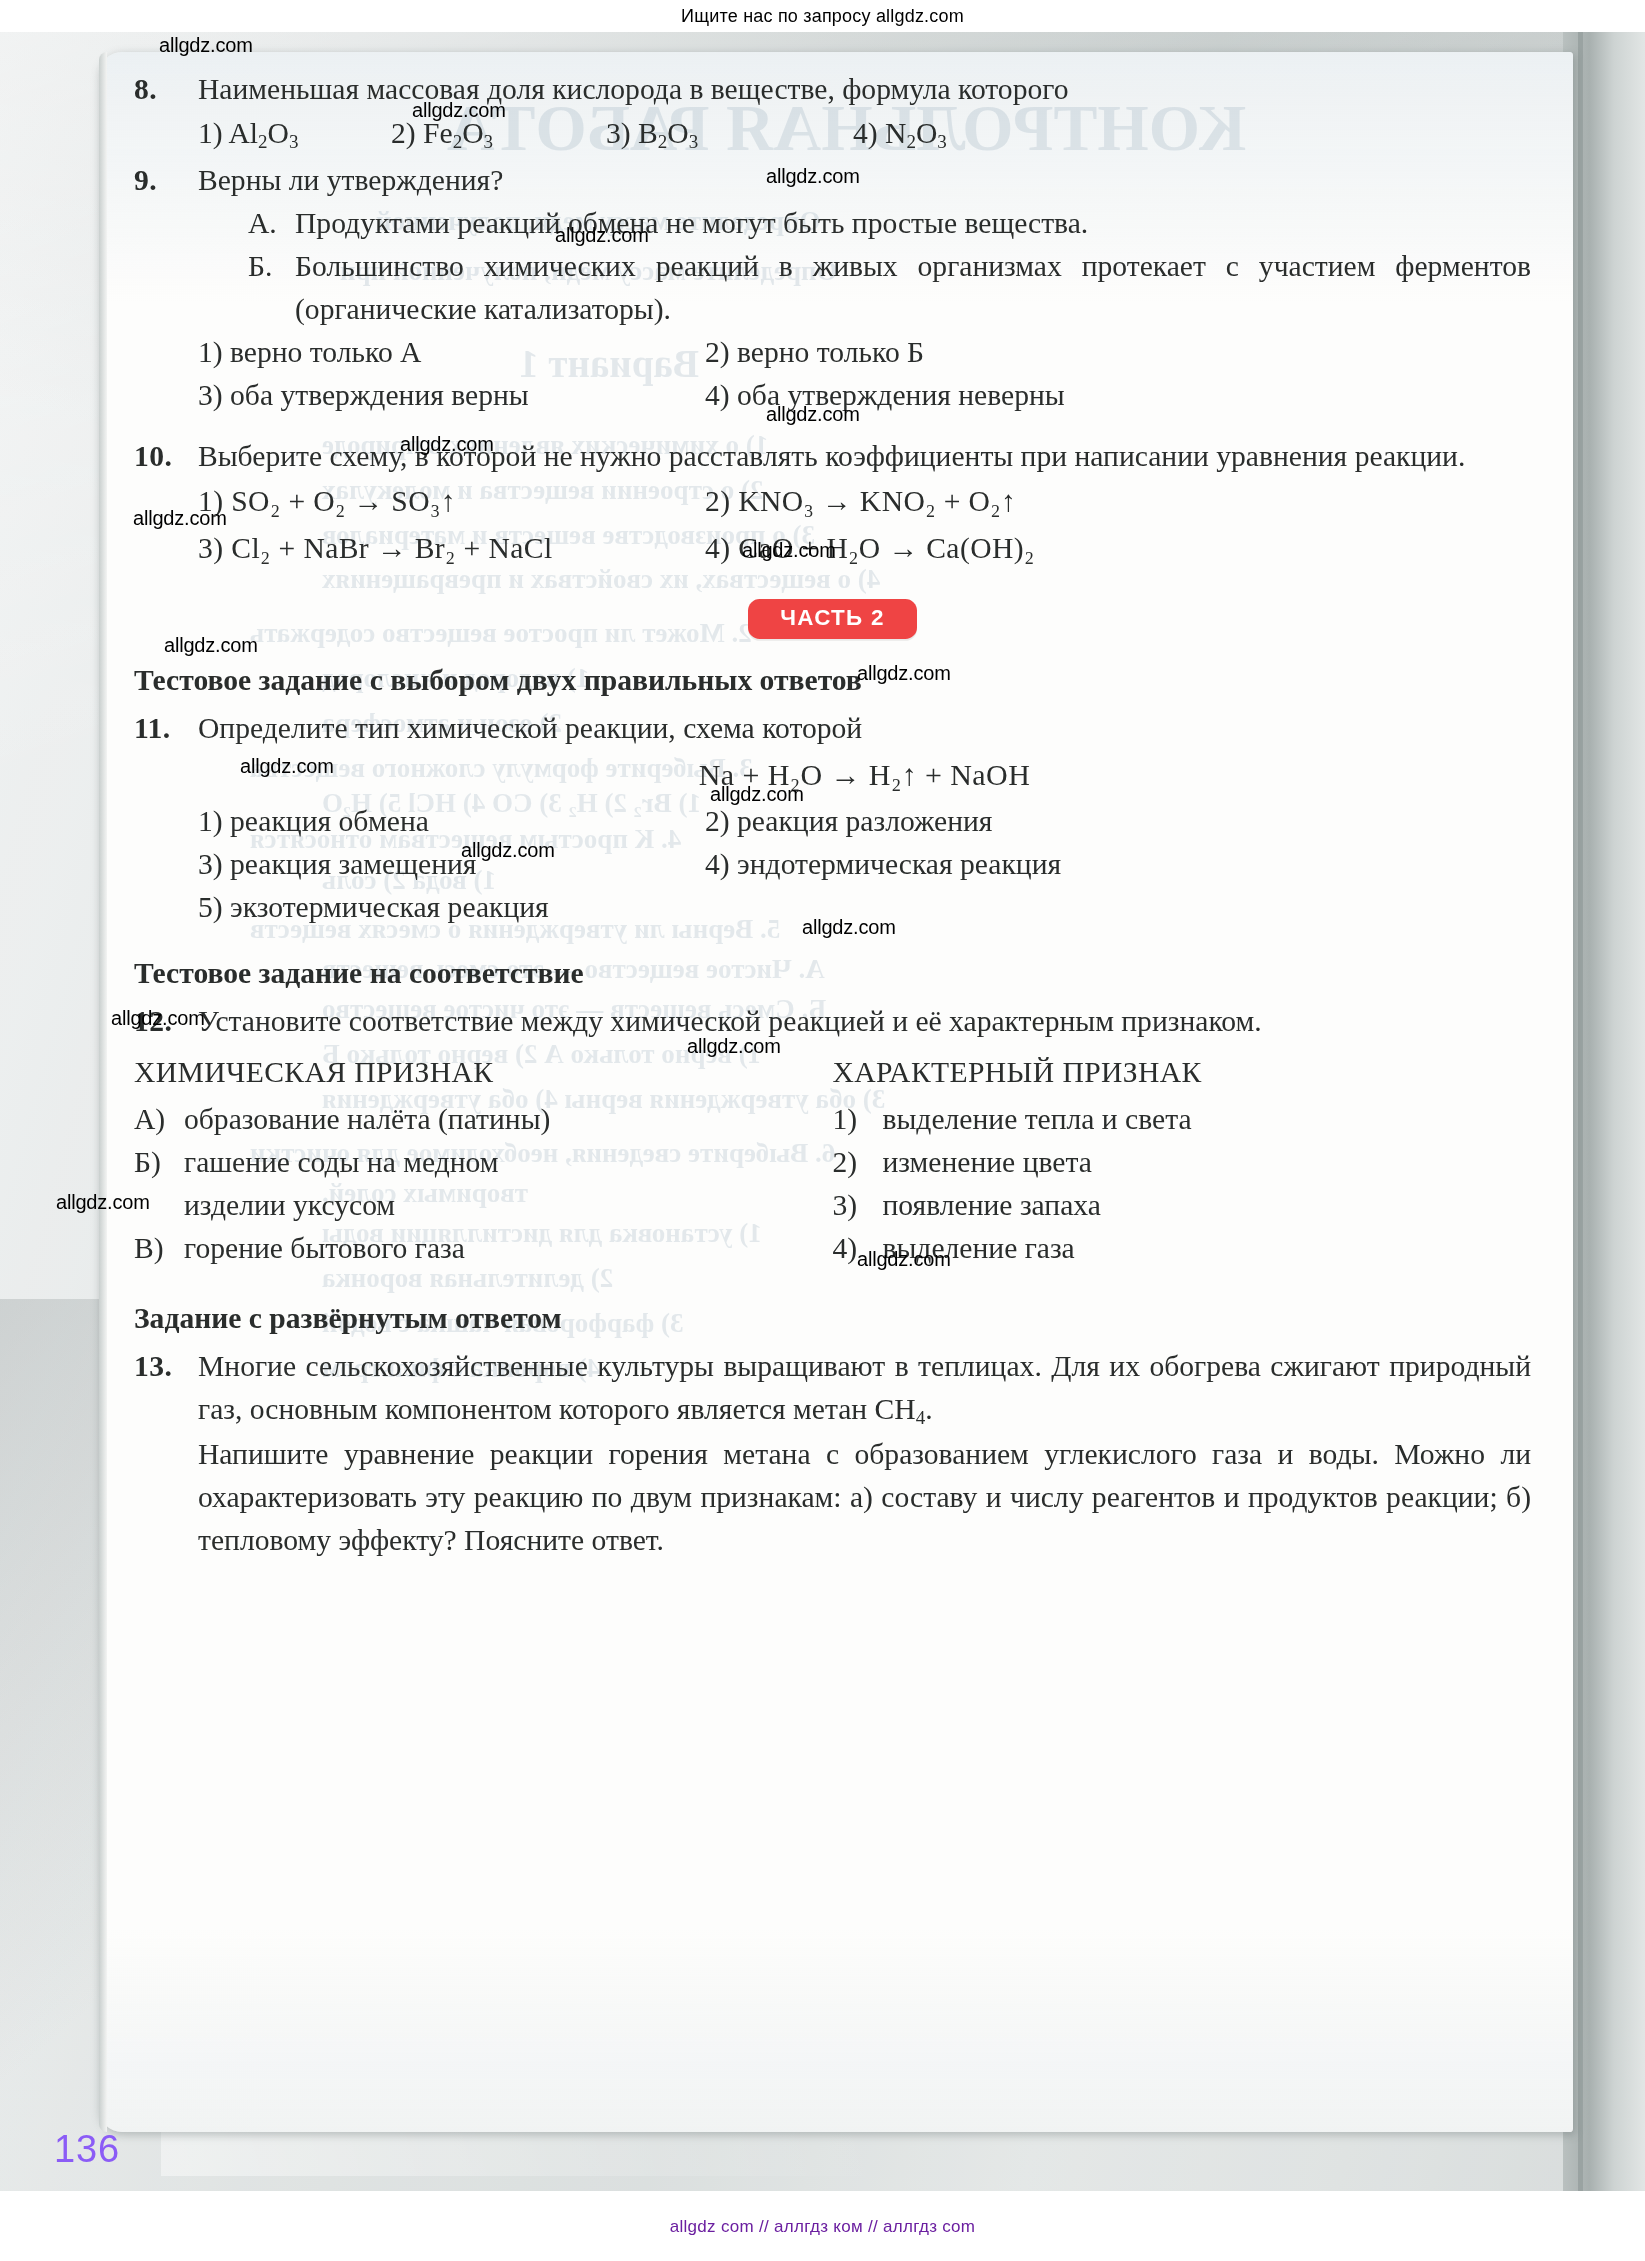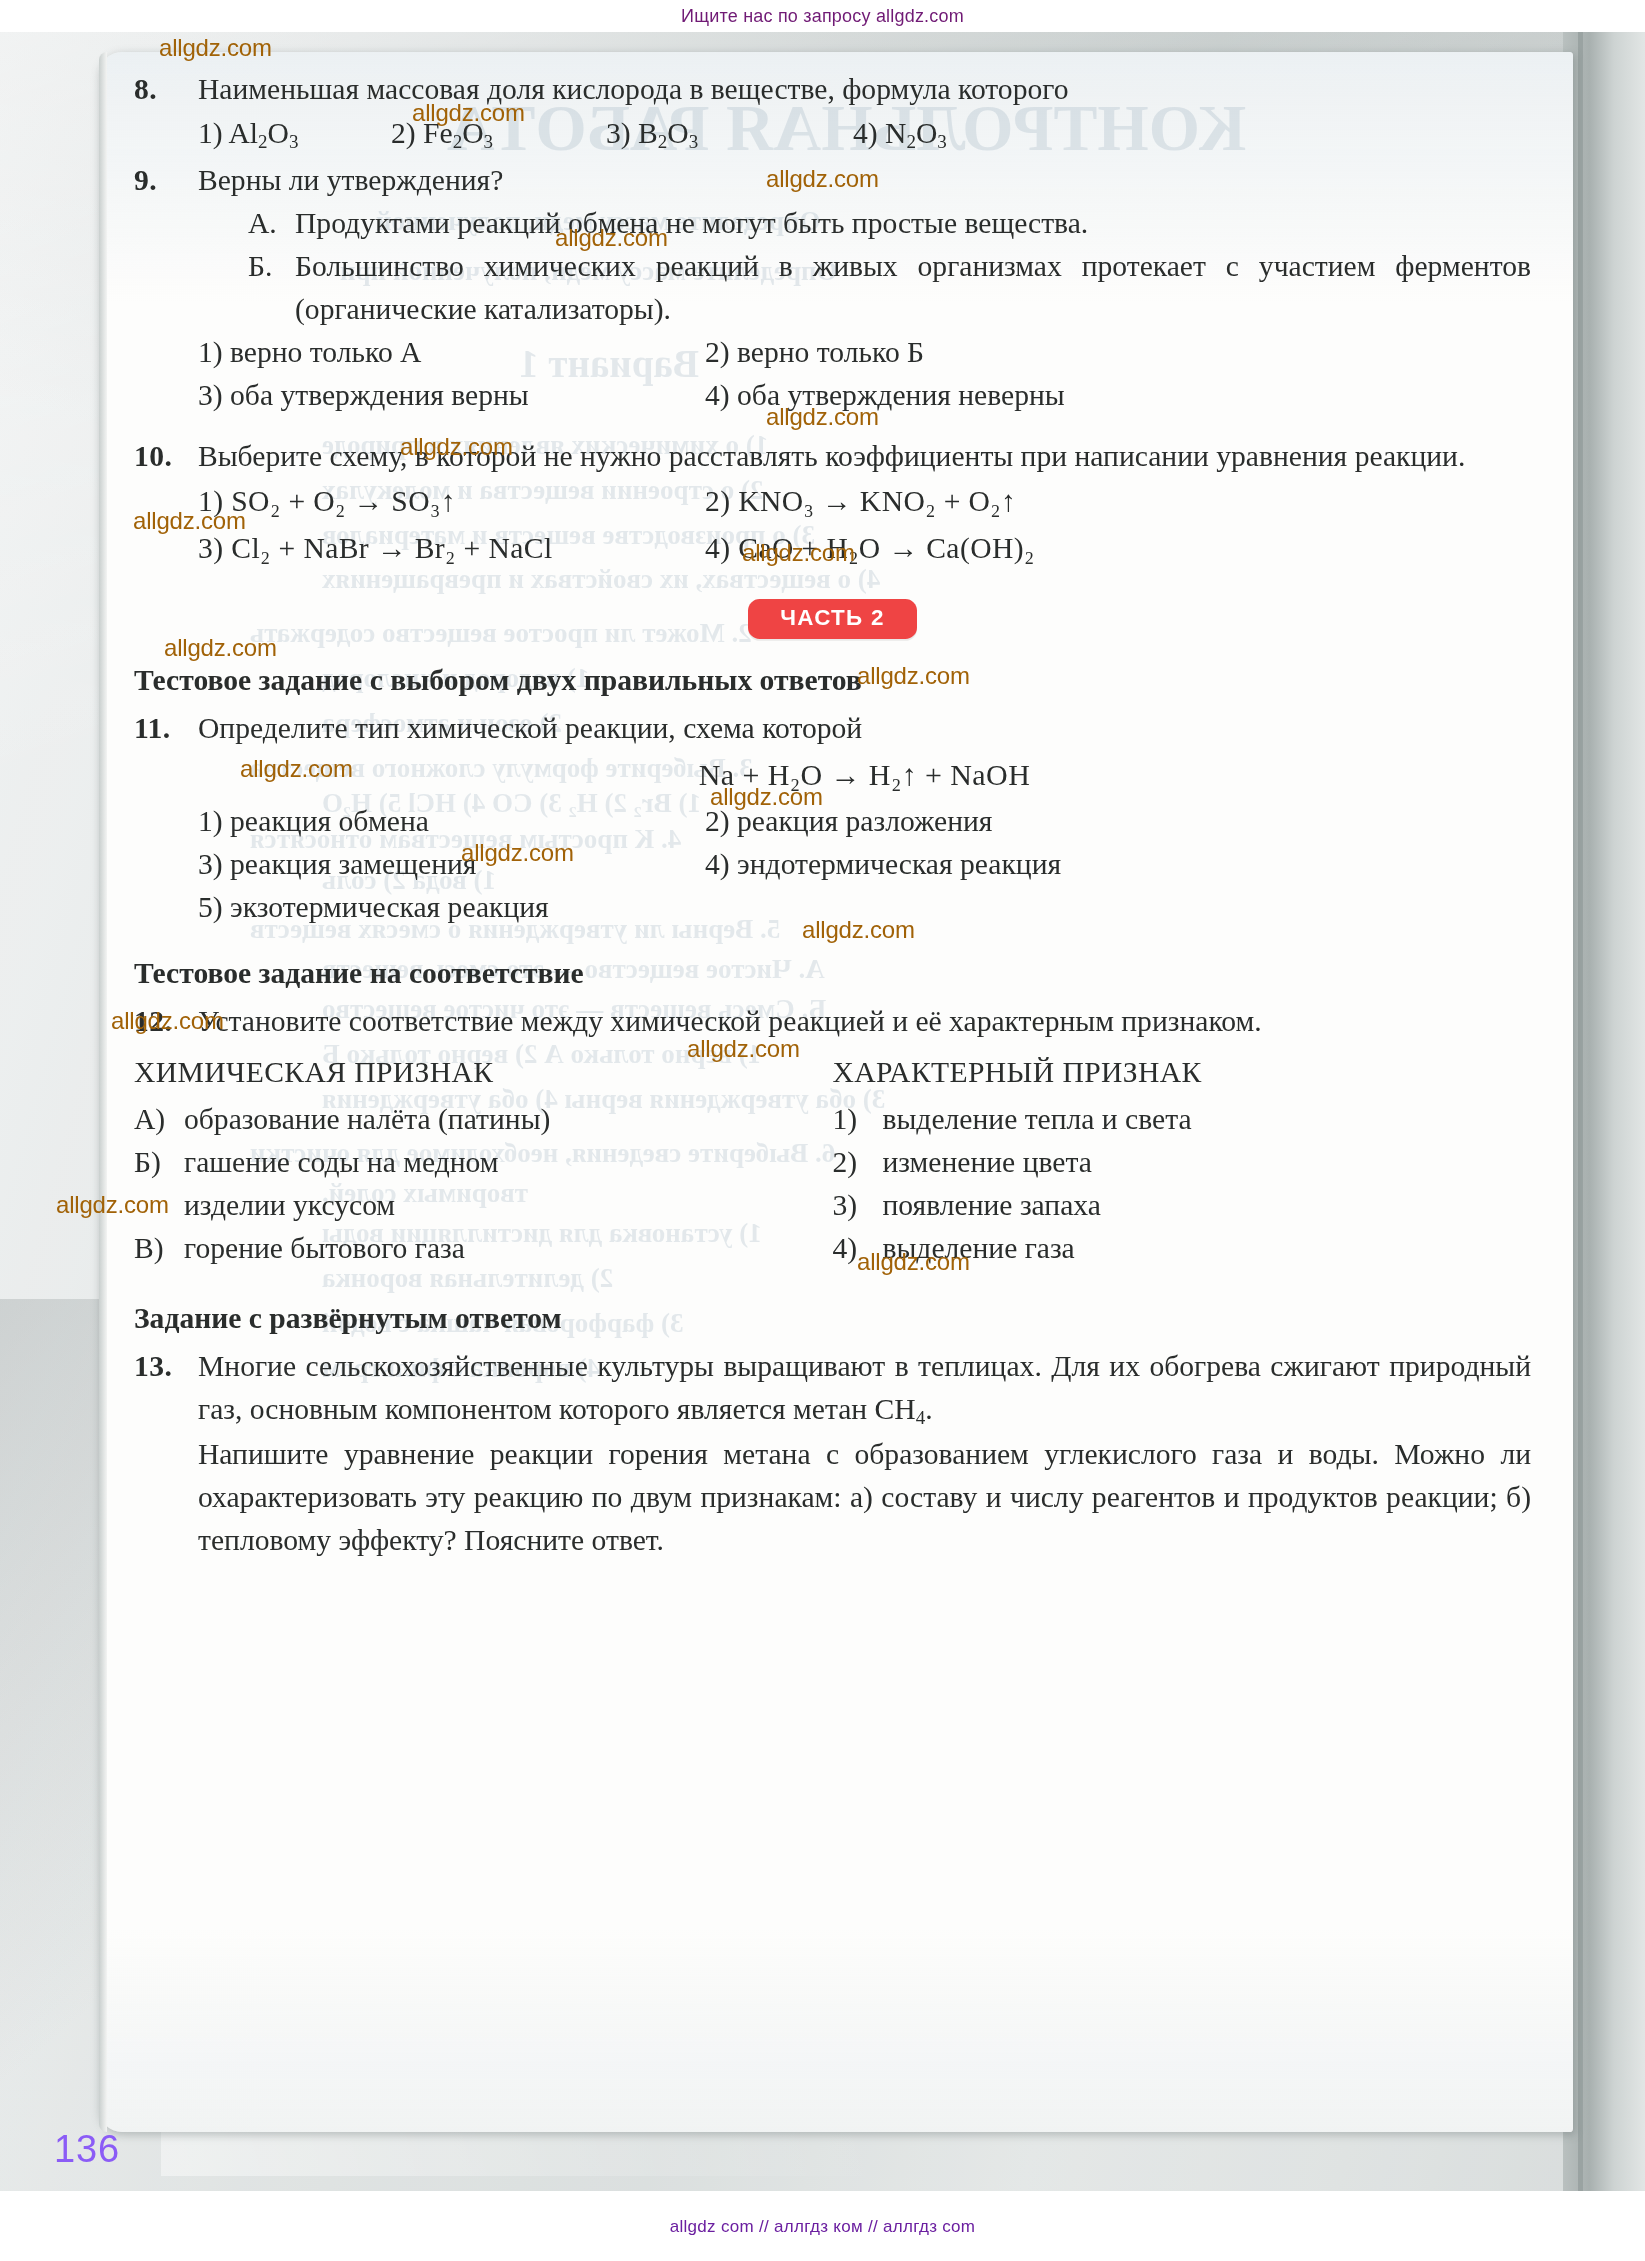--- a/index.html
+++ b/index.html
@@ -21,21 +21,21 @@
     top: 0; left: 0;
     width: 1645px;
     height: 32px;
     display: flex;
     align-items: center;
     justify-content: center;
     background: #ffffff;
     z-index: 40;
   }
   .top-promo span {
-    color: #701a75;
+    color: #000000;
     font-family: "Liberation Sans", sans-serif;
     font-size: 18px;
     letter-spacing: 0.2px;
   }
 
   
   .scan-bg {
     position: absolute;
     top: 32px; left: 0;
     width: 1645px;
@@ -287,23 +287,23 @@
     color: #6b1fa0;
     font-family: "Liberation Sans", sans-serif;
     font-size: 17px;
     letter-spacing: 0.3px;
   }
 
   
   .wm {
     position: absolute;
     z-index: 30;
-    color: #a16207;
+    color: #000000;
     font-family: "Liberation Sans", sans-serif;
-    font-size: 24px;
+    font-size: 20px;
     white-space: nowrap;
     letter-spacing: -0.2px;
     text-align: center;
   }
 </style>
 </head>
 <body>
 
 <div class="top-promo">
   <span>Ищите нас по запросу allgdz.com</span>

